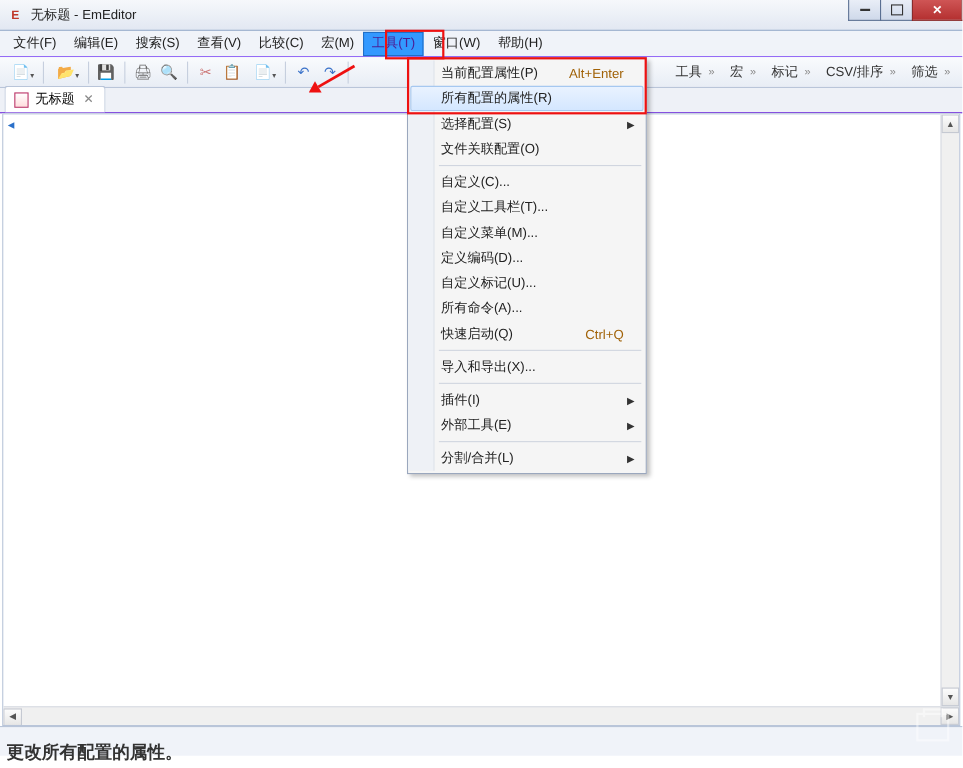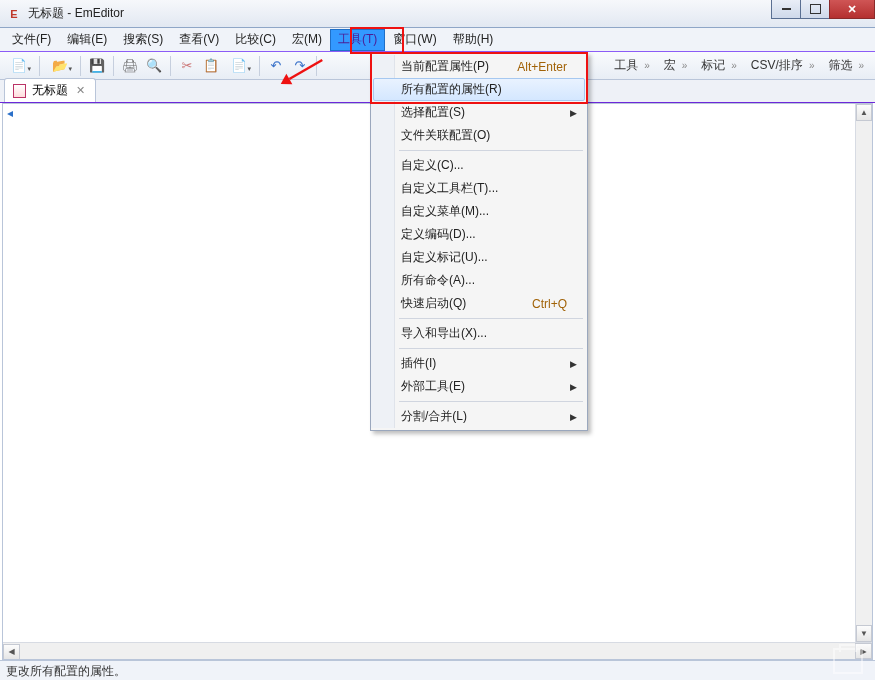--- a/index.html
+++ b/index.html
@@ -41,21 +41,21 @@
   .editor { position:relative; height: calc(698px - 28px - 24px - 28px - 23px - 18px - 20px); background:#fff; border:1px solid #b9c5d9; margin:0 2px; overflow:hidden;}
   .editor .eof { position:absolute; left:4px; top:2px; color:#2b70c9; font-size:12px;}
   .scroll-v { position:absolute; right:0; top:0; bottom:17px; width:17px; background:#f0f0f0; border-left:1px solid #d7dbe3;}
   .scroll-v .sbtn { height:17px; background:linear-gradient(#fcfcfc,#e6e6e6); border:1px solid #c5c9d2; display:flex;align-items:center;justify-content:center;font-size:8px;color:#555;}
   .scroll-v .sbtn.bot{position:absolute;bottom:0;left:0;right:0;}
   .scroll-h { position:absolute; left:0; right:0; bottom:0; height:17px; background:#f0f0f0; border-top:1px solid #d7dbe3;}
   .scroll-h .sbtn{width:17px;height:100%;display:inline-flex;align-items:center;justify-content:center;font-size:8px;color:#555;background:linear-gradient(#fcfcfc,#e6e6e6);border:1px solid #c5c9d2;}
   .scroll-h .sbtn.right{float:right;}
 
   
-  .statusbar { height:20px; background:#f0f3f9; border-top:1px solid #b9c5d9; font-size:12px; color:#333; padding:2px 6px;}
+  .statusbar { height:20px; background:#f0f3f9; border-top:1px solid #b9c5d9; font-size:16px; color:#333; padding:13px 6px;font-weight:bold;}
 
   
   .dropdown { position:absolute; left:370px; top:52px; width:218px; background:#f5f5f5; border:1px solid #9aa7bd; box-shadow:3px 3px 4px rgba(0,0,0,.25); padding:2px; z-index:100;}
   .dropdown .dm-item { height:23px; display:flex; align-items:center; padding:0 6px 0 28px; font-size:12px; color:#222; position:relative;}
   .dropdown .dm-item.hover { background:linear-gradient(#e9f2ff,#d4e7ff); border:1px solid #a6c8f0; border-radius:2px; padding:0 19px 0 27px; height:23px;}
   .dropdown .dm-item .shortcut { position:absolute; right:18px; color:#a16207;}
   .dropdown .dm-item .sub-arrow { position:absolute; right:8px; font-size:9px; color:#333;}
   .dropdown .dm-sep { height:1px; background:#d0d5df; margin:3px 2px 3px 26px;}
   .dropdown .gutter{position:absolute;left:0;top:2px;bottom:2px;width:24px;background:#eef1f6;border-right:1px solid #dfe3ea;}
 

